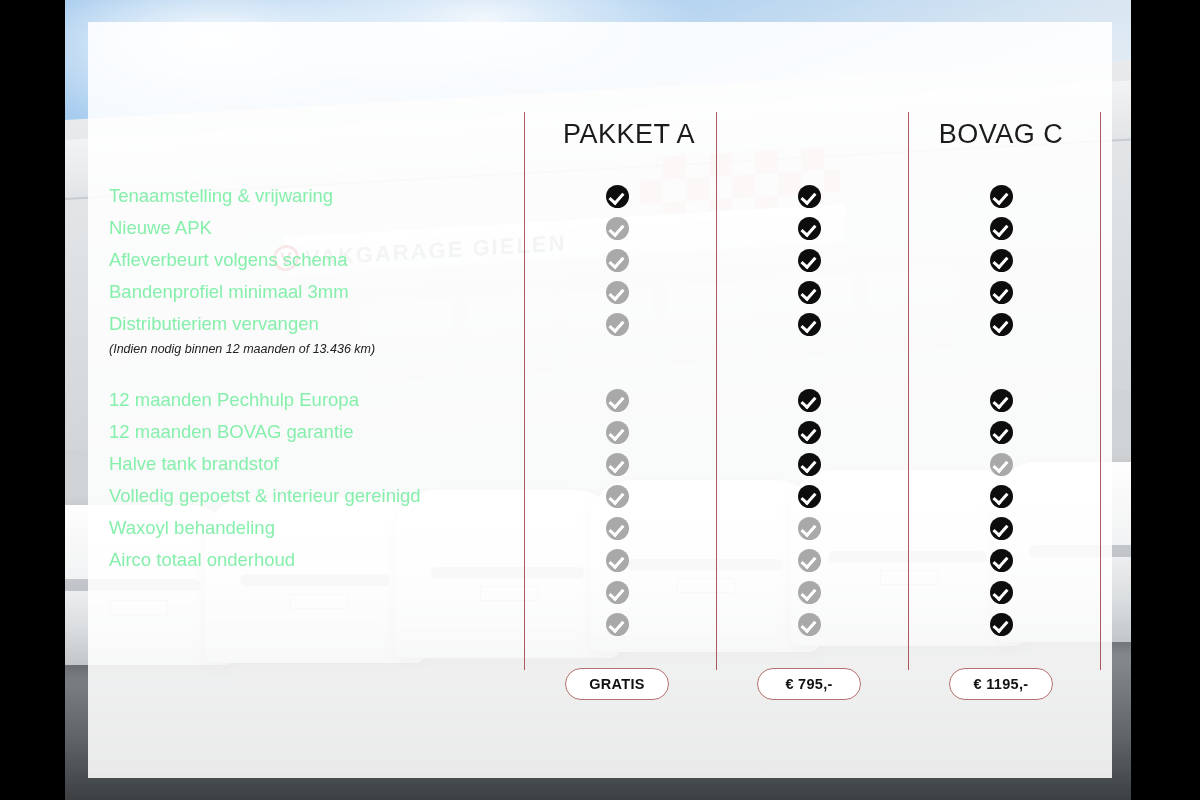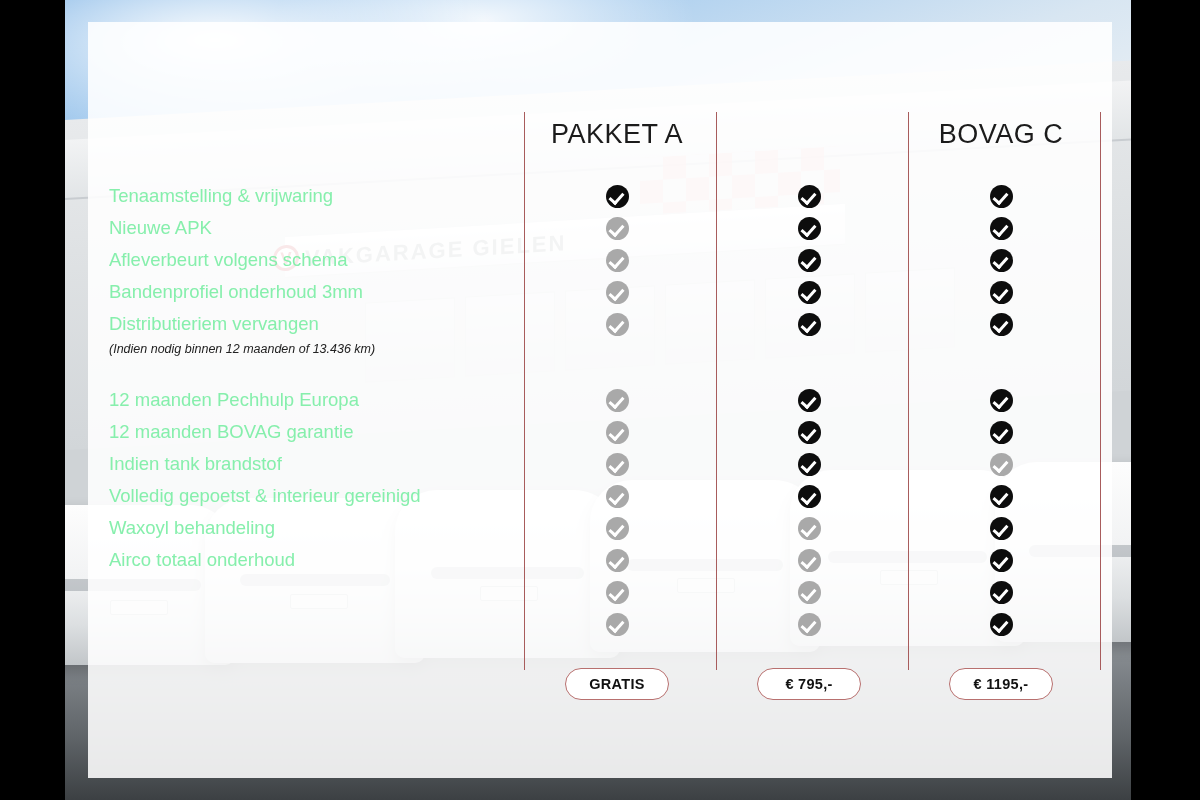--- a/index.html
+++ b/index.html
@@ -253,34 +253,34 @@
     <div class="plate" style="left:815px; top:570px;"></div>
   </div>
 
   <div id="card"></div>
 
   <div class="vdiv" style="left:524px;"></div>
   <div class="vdiv" style="left:716px;"></div>
   <div class="vdiv" style="left:908px;"></div>
   <div class="vdiv" style="left:1100px;"></div>
 
-  <div class="col-head" style="left:524px;">PAKKET A</div>
+  <div class="col-head" style="left:536px;">PAKKET A</div>
   <div class="col-head" style="left:908px;">BOVAG C</div>
 
   <div class="labels" id="labels">
       <div class="flabel">Tenaamstelling &amp; vrijwaring</div>
       <div class="flabel">Nieuwe APK</div>
       <div class="flabel">Afleverbeurt volgens schema</div>
-      <div class="flabel">Bandenprofiel onderhoud 3mm</div>
+      <div class="flabel">Bandenprofiel minimaal 3mm</div>
       <div class="flabel">Distributieriem vervangen</div>
       <div class="fnote">(Indien nodig binnen 12 maanden of 13.436 km)</div>
       <div class="gap"></div>
       <div class="flabel">12 maanden Pechhulp Europa</div>
       <div class="flabel">12 maanden BOVAG garantie</div>
-      <div class="flabel">Indien tank brandstof</div>
+      <div class="flabel">Halve tank brandstof</div>
       <div class="flabel">Volledig gepoetst &amp; interieur gereinigd</div>
       <div class="flabel">Waxoyl behandeling</div>
       <div class="flabel">Airco totaal onderhoud</div>
     </div>
 
   <div class="checkcol" id="col-a" style="left:524px;">
       <div class="ccell">
         <span class="mark on"></span>
       </div>
       <div class="ccell">

